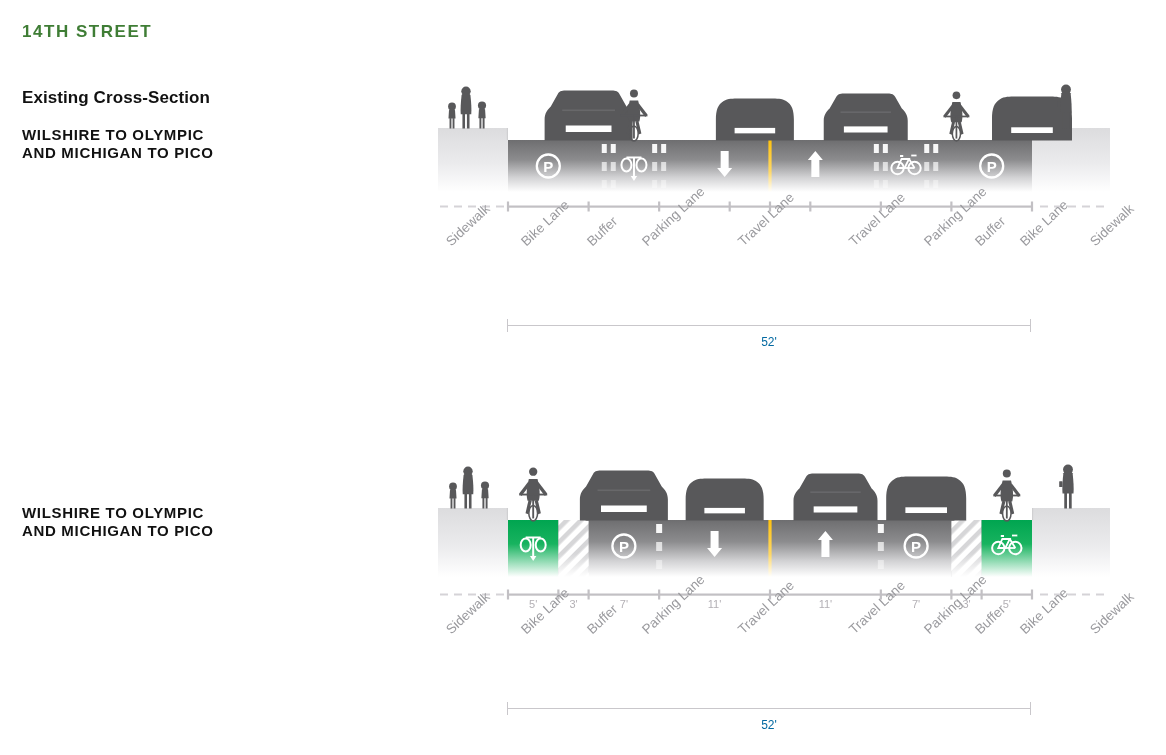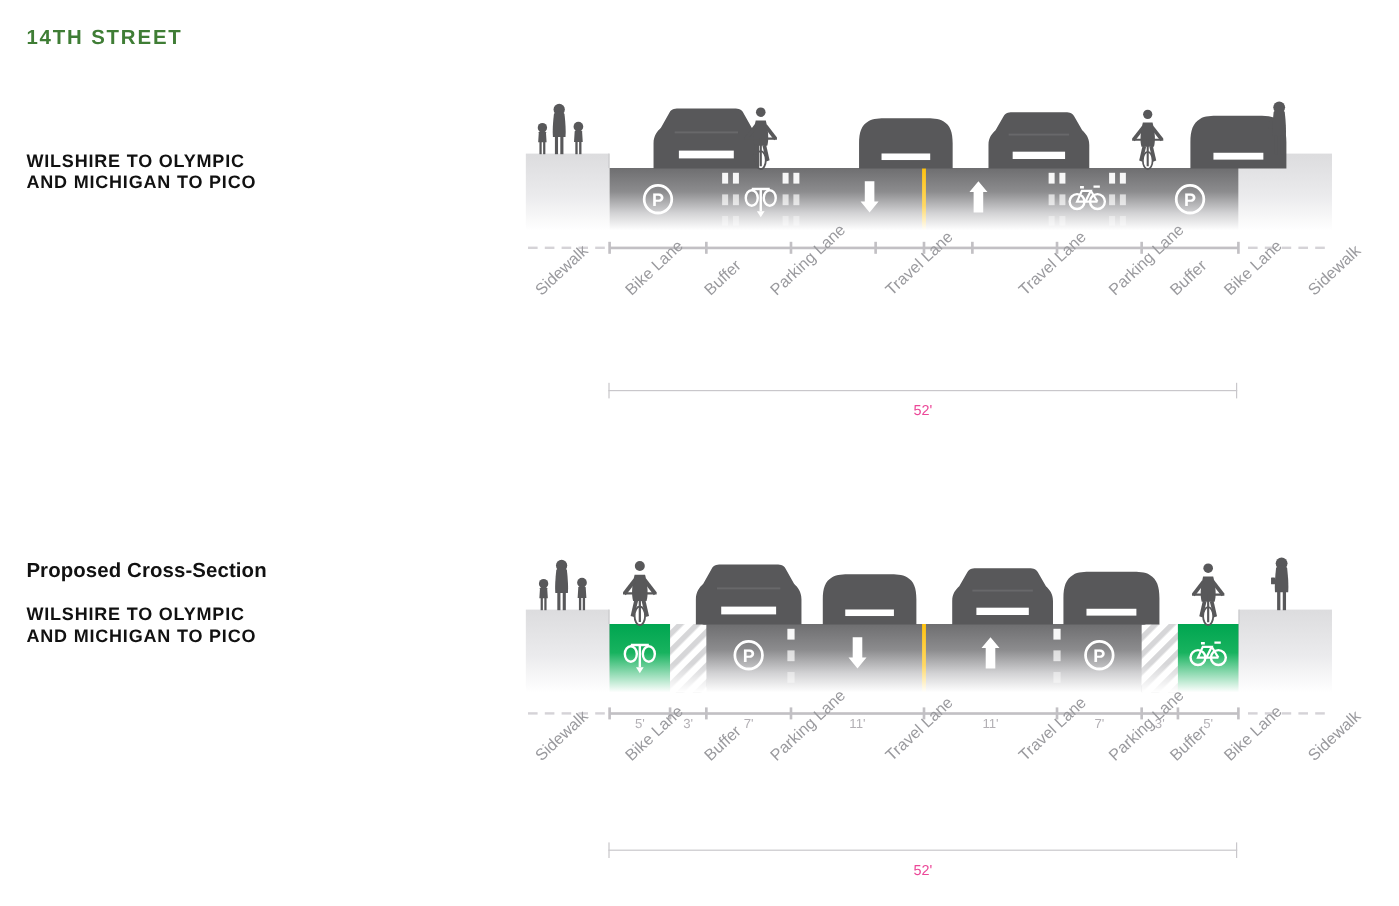--- a/index.html
+++ b/index.html
@@ -53,36 +53,36 @@
 
   
   .totaldim { position: absolute; }
   .totaldim .bar { position: absolute; left: 0; top: 6px; height: 1px; width: 100%; background: #c9c7cb; }
   .totaldim .cap { position: absolute; top: 0; width: 1px; height: 13px; background: #c9c7cb; }
   .totaldim .cap.l { left: 0; }
   .totaldim .cap.r { right: 0; }
   .totaldim .val {
     position: absolute; top: 16px; left: 50%;
     transform: translateX(-50%);
-    font-size: 12px; color: #ec4899;
+    font-size: 12px; color: #0369a1;
   }
 </style>
 </head>
 <body>
 
 <div id="page">
 
   <div class="street-title">14TH STREET</div>
 
+  <div class="sec-heading" style="top:88px;">Existing Cross-Section</div>
   <div class="sec-sub" style="top:126px;">
     <span>WILSHIRE TO OLYMPIC</span><br>
     <span>AND MICHIGAN TO PICO</span>
   </div>
 
-  <div class="sec-heading" style="top:466px;">Proposed Cross-Section</div>
   <div class="sec-sub" style="top:504px;">
     <span>WILSHIRE TO OLYMPIC</span><br>
     <span>AND MICHIGAN TO PICO</span>
   </div>
 
   <div class="diagram" id="dg-existing" style="left:438px; top:82px; width:672px; height:110px;">
       <svg class="cross" width="672" height="110" viewBox="0 0 672 110">
         <defs>
           <linearGradient id="existing-road" x1="0" y1="0" x2="0" y2="1">
             <stop offset="0%" stop-color="#6e6e70"></stop>

